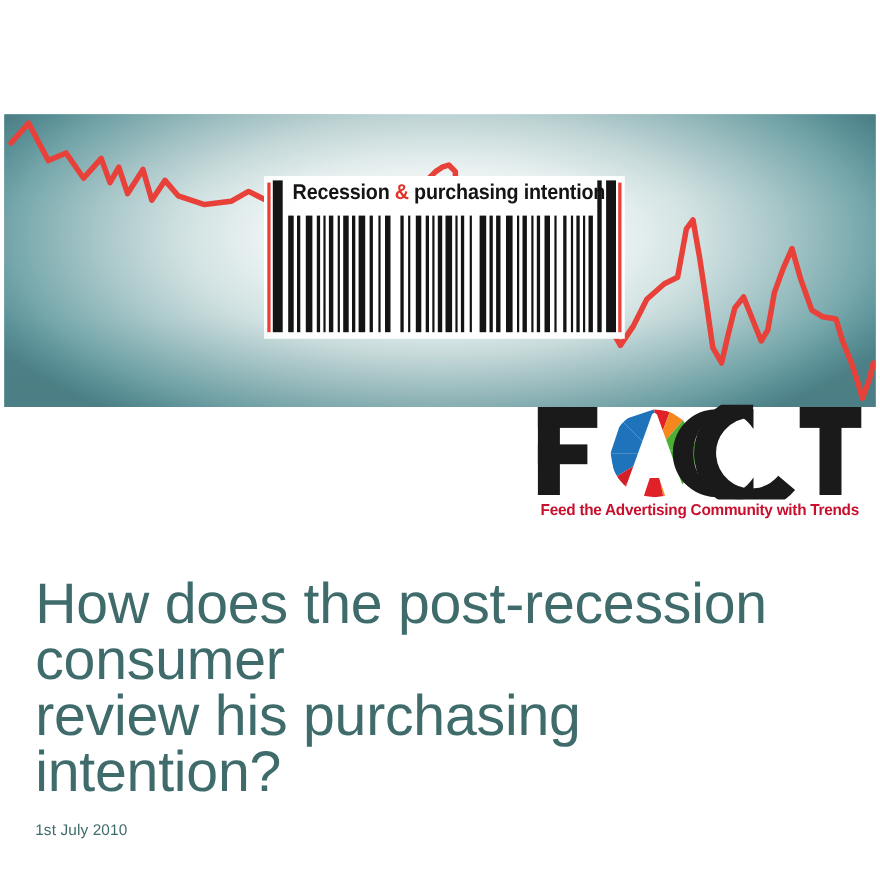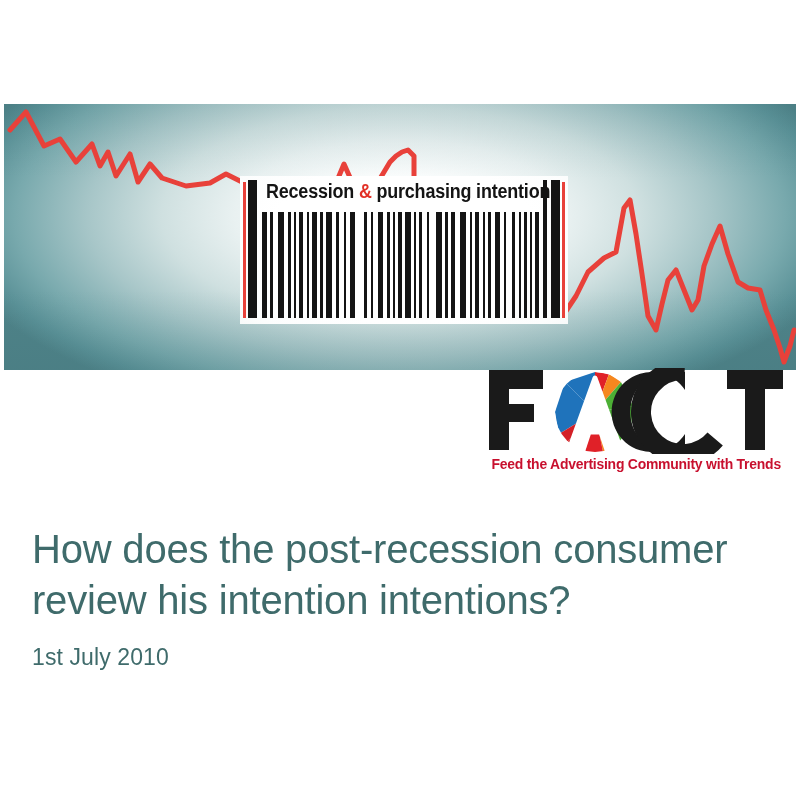--- a/index.html
+++ b/index.html
@@ -48,21 +48,21 @@
     position: absolute;
     left: 0; top: 0;
     width: 792px;
     height: 266px;
   }
 
   
   .barcode {
     position: absolute;
     left: 236px;
-    top: 72px;          
+    top: 56px;          
     width: 328px;
     height: 148px;
   }
   .barcode-plate {
     position: absolute;
     inset: 0;
     background: radial-gradient(ellipse 70% 90% at 50% 45%, #ffffff 0%, #ffffff 60%, #fcfdfd 85%, #f4f8f8 100%);
   }
   .barcode-title {
     position: absolute;
@@ -111,30 +111,30 @@
   .headline {
     position: absolute;
     left: 32px;
     top: 524px;
     width: 730px;
   }
   .headline h1 {
     margin: 0;
     font-family: "Liberation Sans", sans-serif;
     font-weight: normal;
-    font-size: 40px;
+    font-size: 52px;
     line-height: 51px;
     color: #3f6b6b;
     letter-spacing: -0.2px;
   }
   .headline .date {
     margin-top: 18px;
     font-family: "Liberation Sans", sans-serif;
     font-weight: normal;
-    font-size: 23px;
+    font-size: 14px;
     color: #3f6b6b;
     letter-spacing: 0.1px;
   }
 </style>
 </head>
 <body>
 
 <div class="banner">
   <div class="banner-inner-shade"></div>
 
@@ -247,15 +247,15 @@
     <g fill="#1a1a1a">
       <rect x="240" y="2" width="56" height="19"></rect>
       <rect x="258" y="2" width="20" height="80"></rect>
     </g>
   </svg>
 
   <div class="logo-tagline">Feed the Advertising Community with Trends</div>
 </div>
 
 <div class="headline">
-  <h1><span>How does the post-recession consumer</span><br><span>review his intention intentions?</span></h1>
+  <h1><span>How does the post-recession consumer</span><br><span>review his purchasing intention?</span></h1>
   <div class="date">1st July 2010</div>
 </div>
 
 </body></html>

